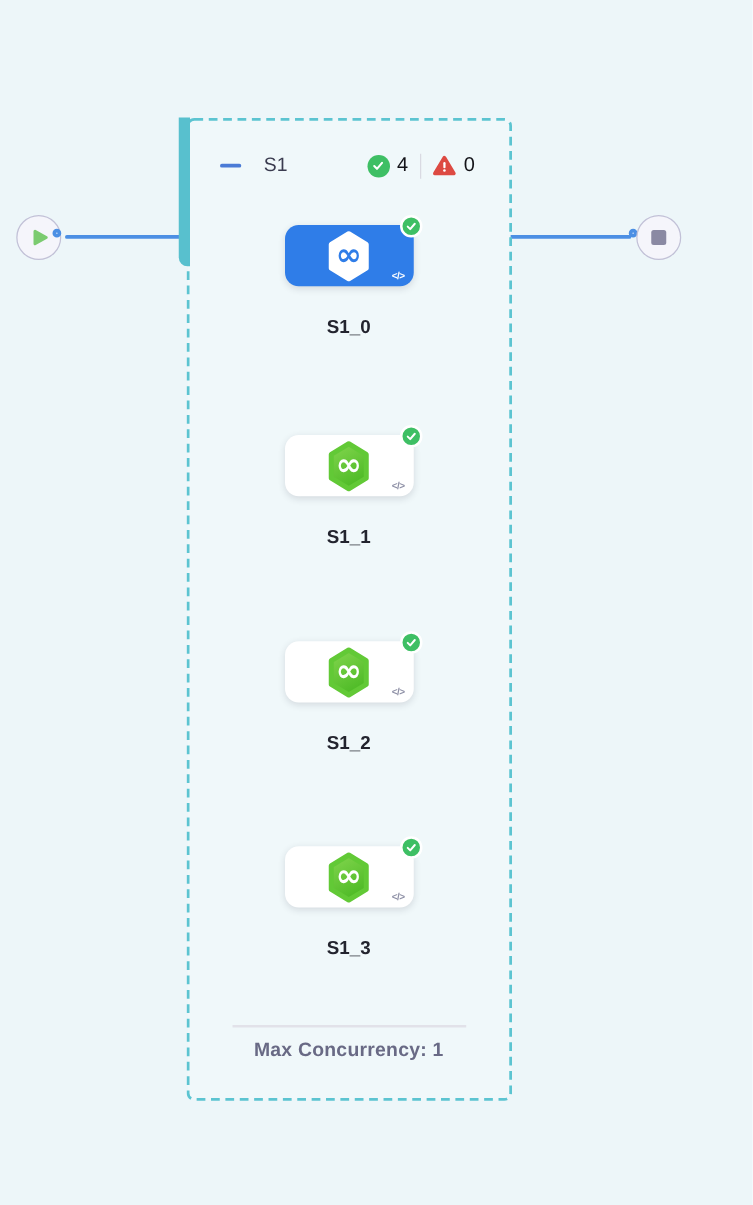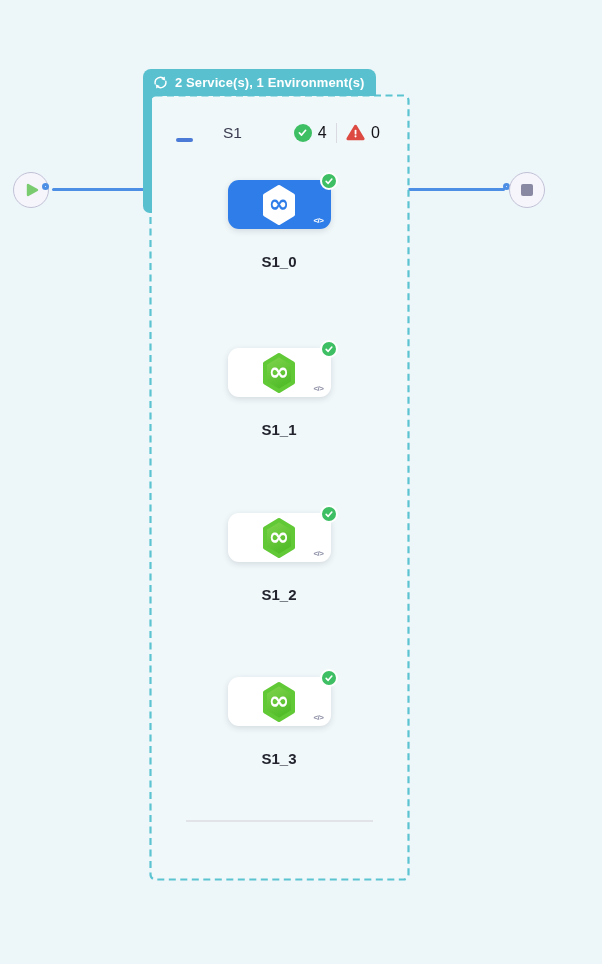--- a/index.html
+++ b/index.html
@@ -30,21 +30,21 @@
                color:#fff; font-size:13px; font-weight:bold; letter-spacing:.1px; }
   .accent-strip { position:absolute; left:143px; top:94px; width:9px; height:119px;
                   background:#58C0CE; border-radius:0 0 0 7px; z-index:3; }
 
   
   .stage-rect { position:absolute; left:149px; top:94px; z-index:2; }
 
   
   .stage-head { position:absolute; left:176px; top:120px; width:204px; height:25px; z-index:5;
                 display:flex; align-items:center; justify-content:space-between; }
-  .stage-head .lhs { display:flex; align-items:flex-end; gap:30px; }
+  .stage-head .lhs { display:flex; align-items:center; gap:18px; }
   .minus-bar { width:17px; height:3.5px; background:#4B7BD6; border-radius:2px; cursor:pointer; }
   .stage-name { font-size:15.5px; font-weight:500; color:#3A3B4F; }
   .counts { display:flex; align-items:center; gap:6px; }
   .count-num { font-size:16px; font-weight:500; color:#131318; }
   .check-circle { width:18px; height:18px; border-radius:50%; background:#3EBF64;
                   display:flex; align-items:center; justify-content:center; }
   .count-divider { width:1.5px; height:20px; background:#D9DAE2; margin:0 3px; }
 
   
   .node { position:absolute; left:215px; width:128px; z-index:5; text-align:center; cursor:pointer; }
@@ -81,31 +81,20 @@
 <div class="screen">
 
   <div class="edge edge-left"></div>
   <div class="edge edge-right"></div>
 
   <div class="accent-strip"></div>
   <svg class="stage-rect" width="261" height="788">
     <rect x="1.5" y="1.5" width="258" height="784" rx="5" fill="#F0F8FA" stroke="#5CC4D1" stroke-width="2.2" stroke-dasharray="7 4.5"></rect>
   </svg>
 
-  <div class="hdr-badge">
-    <svg width="15" height="13" viewBox="0 0 15 13">
-      <g stroke="#fff" stroke-width="1.4" fill="none" stroke-linecap="round">
-        <path d="M2.2 7.8 A5.3 5.3 0 0 1 11.5 3.4"></path>
-        <path d="M12.8 5.2 A5.3 5.3 0 0 1 3.5 9.6"></path>
-      </g>
-      <path d="M11.9 0.6 L11.6 4.5 L8.2 3.0 Z" fill="#fff"></path>
-      <path d="M3.1 12.4 L3.4 8.5 L6.8 10.0 Z" fill="#fff"></path>
-    </svg>
-    <span>2 Service(s), 1 Environment(s)</span>
-  </div>
 
   <div class="terminal terminal-start">
     <svg class="play-svg" width="13" height="14" viewBox="0 0 13 14">
       <path d="M2 2 L11 7 L2 12 Z" fill="#7BCB70" stroke="#7BCB70" stroke-width="2.4" stroke-linejoin="round"></path>
     </svg>
   </div>
   <div class="port port-start"></div>
 
   <div class="port port-end"></div>
   <div class="terminal terminal-end">
@@ -192,14 +181,15 @@
       <span class="status-badge">
         <svg width="10" height="10" viewBox="0 0 12 12">
             <path d="M2.6 6.4 L5 8.8 L9.4 3.6" stroke="#fff" stroke-width="1.9" fill="none" stroke-linecap="round" stroke-linejoin="round"></path>
           </svg>
       </span>
     </div>
     <div class="node-label">S1_3</div>
   </div>
 
   <div class="foot-divider"></div>
+  <div class="foot-label">Max Concurrency: 1</div>
 
 </div>
 
 </body></html>

